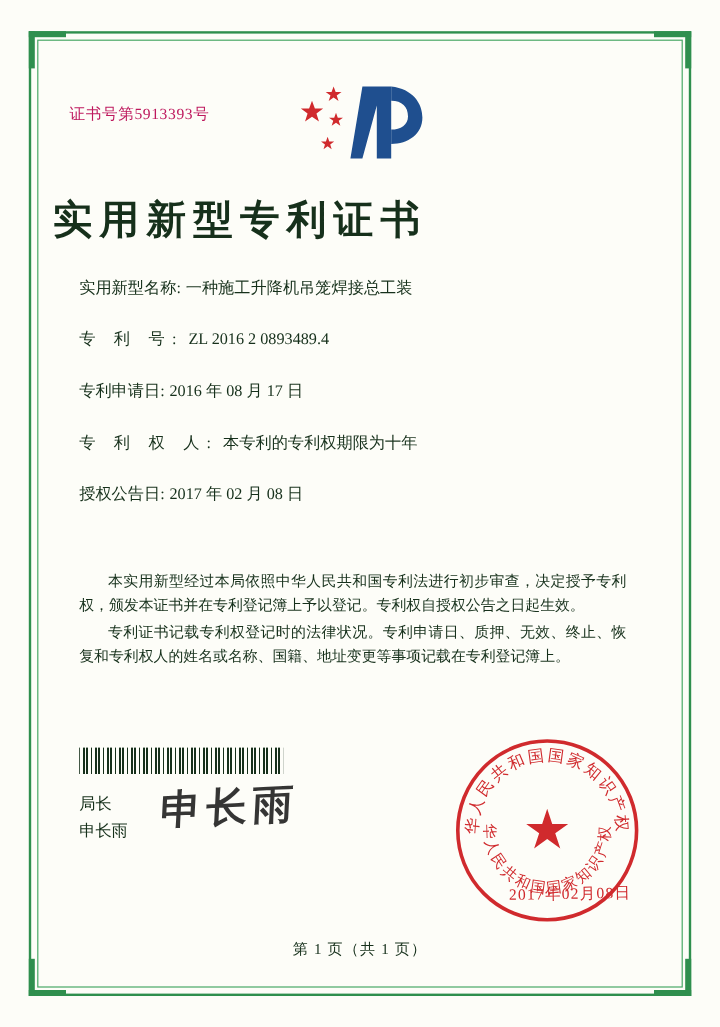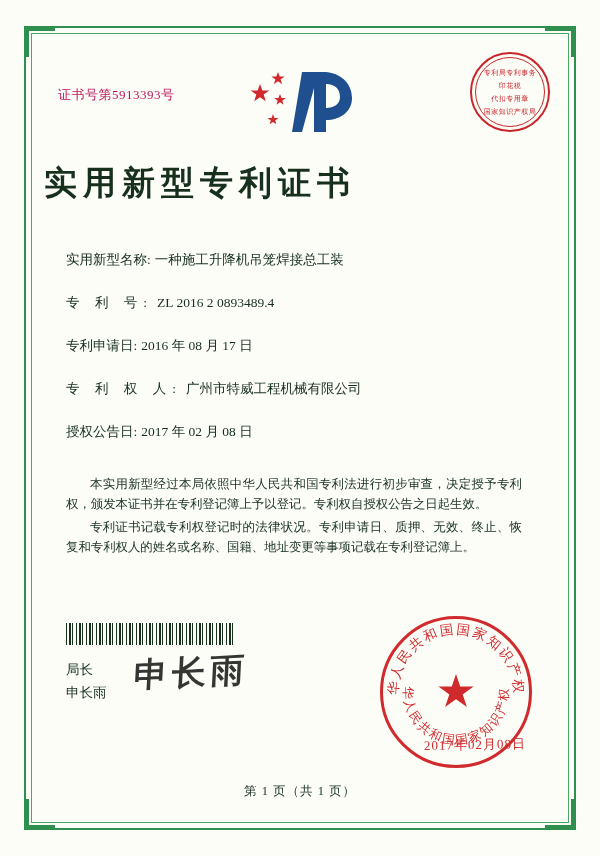--- a/index.html
+++ b/index.html
@@ -127,21 +127,20 @@
     color: #16301b;
     font-family: "Liberation Serif", serif;
   }
 
   
   .fields {
     position: absolute;
     left: 22px;
     right: 16px;
     top: 185px;
-    margin-top: 20px;
   }
   .field {
     display: flex;
     align-items: baseline;
     margin-bottom: 25px;
     font-size: 13.5px;
     color: #16301b;
   }
   .field .label {
     white-space: nowrap;
@@ -267,49 +266,39 @@
           <polygon points="20,22 22.4,28.5 29.3,28.5 23.7,32.6 25.8,39.2 20,35.2 14.2,39.2 16.3,32.6 10.7,28.5 17.6,28.5"></polygon>
           <polygon points="38,10 39.7,14.6 44.6,14.6 40.6,17.5 42.1,22.2 38,19.3 33.9,22.2 35.4,17.5 31.4,14.6 36.3,14.6"></polygon>
           <polygon points="40,32 41.5,36.1 45.8,36.1 42.3,38.7 43.6,42.8 40,40.3 36.4,42.8 37.7,38.7 34.2,36.1 38.5,36.1"></polygon>
           <polygon points="33,52 34.4,55.9 38.5,55.9 35.2,58.4 36.4,62.3 33,59.9 29.6,62.3 30.8,58.4 27.5,55.9 31.6,55.9"></polygon>
         </g>
         <path d="M62 10 L86 10 L86 70 L74 70 L74 26 L62 70 L52 70 Z" fill="#1f4f8f"></path>
         <path d="M86 10 C104 12 112 24 112 36 C112 50 100 58 86 58 L86 46 C94 46 100 42 100 35 C100 27 95 22 86 22 Z" fill="#1f4f8f"></path>
       </svg>
     </div>
 
-    <div class="seal-top">
-      <div class="ring"></div>
-      <div class="ring2"></div>
-      <div class="lines">
-        <span>专利局专利事务</span>
-        <span>印花税</span>
-        <span>代扣专用章</span>
-        <span>国家知识产权局</span>
-      </div>
-    </div>
 
     <div class="title">实用新型专利证书</div>
 
     <div class="fields">
       <div class="field">
         <span class="label">实用新型名称:</span>
         <span class="value">一种施工升降机吊笼焊接总工装</span>
       </div>
       <div class="field wide">
         <span class="label">专 利 号:</span>
         <span class="value">ZL 2016 2 0893489.4</span>
       </div>
       <div class="field">
         <span class="label">专利申请日:</span>
         <span class="value">2016 年 08 月 17 日</span>
       </div>
       <div class="field wide">
         <span class="label">专 利 权 人:</span>
-        <span class="value">广州市特威工程机械有限公司</span>
+        <span class="value">本专利的专利权期限为十年</span>
       </div>
       <div class="field">
         <span class="label">授权公告日:</span>
         <span class="value">2017 年 02 月 08 日</span>
       </div>
     </div>
 
     <div class="body-text">
       <p>本实用新型经过本局依照中华人民共和国专利法进行初步审查，决定授予专利权，颁发本证书并在专利登记簿上予以登记。专利权自授权公告之日起生效。</p>
       <p>专利证书记载专利权登记时的法律状况。专利申请日、质押、无效、终止、恢复和专利权人的姓名或名称、国籍、地址变更等事项记载在专利登记簿上。</p>

